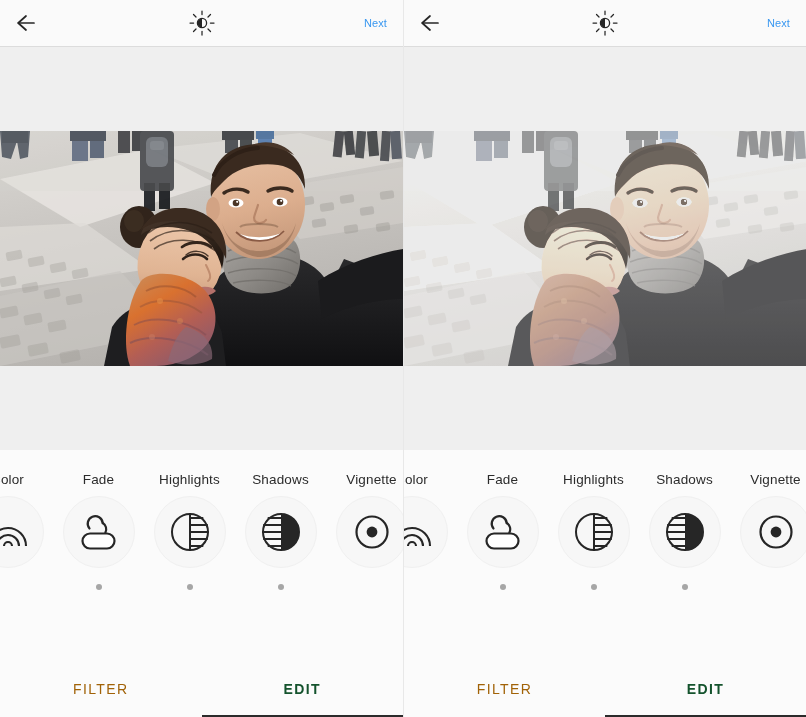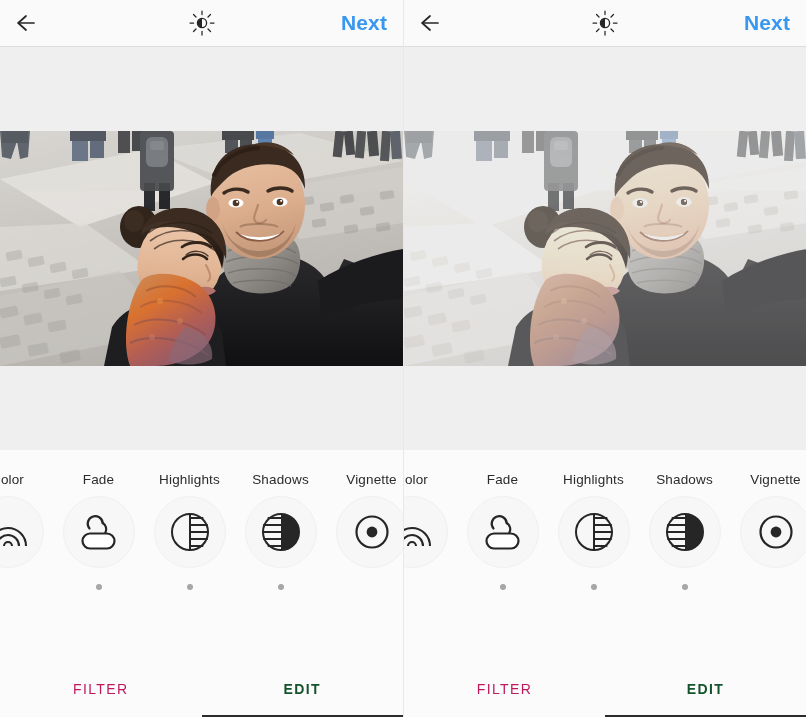--- a/index.html
+++ b/index.html
@@ -61,22 +61,22 @@
     transform: translate(-50%, -50%);
     width: 34px;
     height: 34px;
     display: flex;
     align-items: center;
     justify-content: center;
     cursor: pointer;
   }
 
   .next-btn {
-    font-size: 21px;
-    font-weight: bold;
+    font-size: 11px;
+    font-weight: normal;
     letter-spacing: 0.1px;
     cursor: pointer;
     padding: 2px 2px;
   }
 
   
   .stage {
     flex: 1;
     background: #efefef;
     position: relative;
@@ -184,21 +184,21 @@
     display: flex;
     align-items: center;
     justify-content: center;
     font-size: 14px;
     letter-spacing: 1.4px;
     cursor: pointer;
     position: relative;
     padding-bottom: 4px;
   }
 
-  .tab.inactive { color: #be185d; font-weight: normal; text-align: center; }
+  .tab.inactive { color: #a16207; font-weight: normal; text-align: center; }
   .tab.active { color: #14532d; font-weight: bold; }
 
   .tab.active::after {
     content: "";
     position: absolute;
     left: 0;
     right: 0;
     bottom: 0;
     height: 2px;
     background: #2b2b2b;

